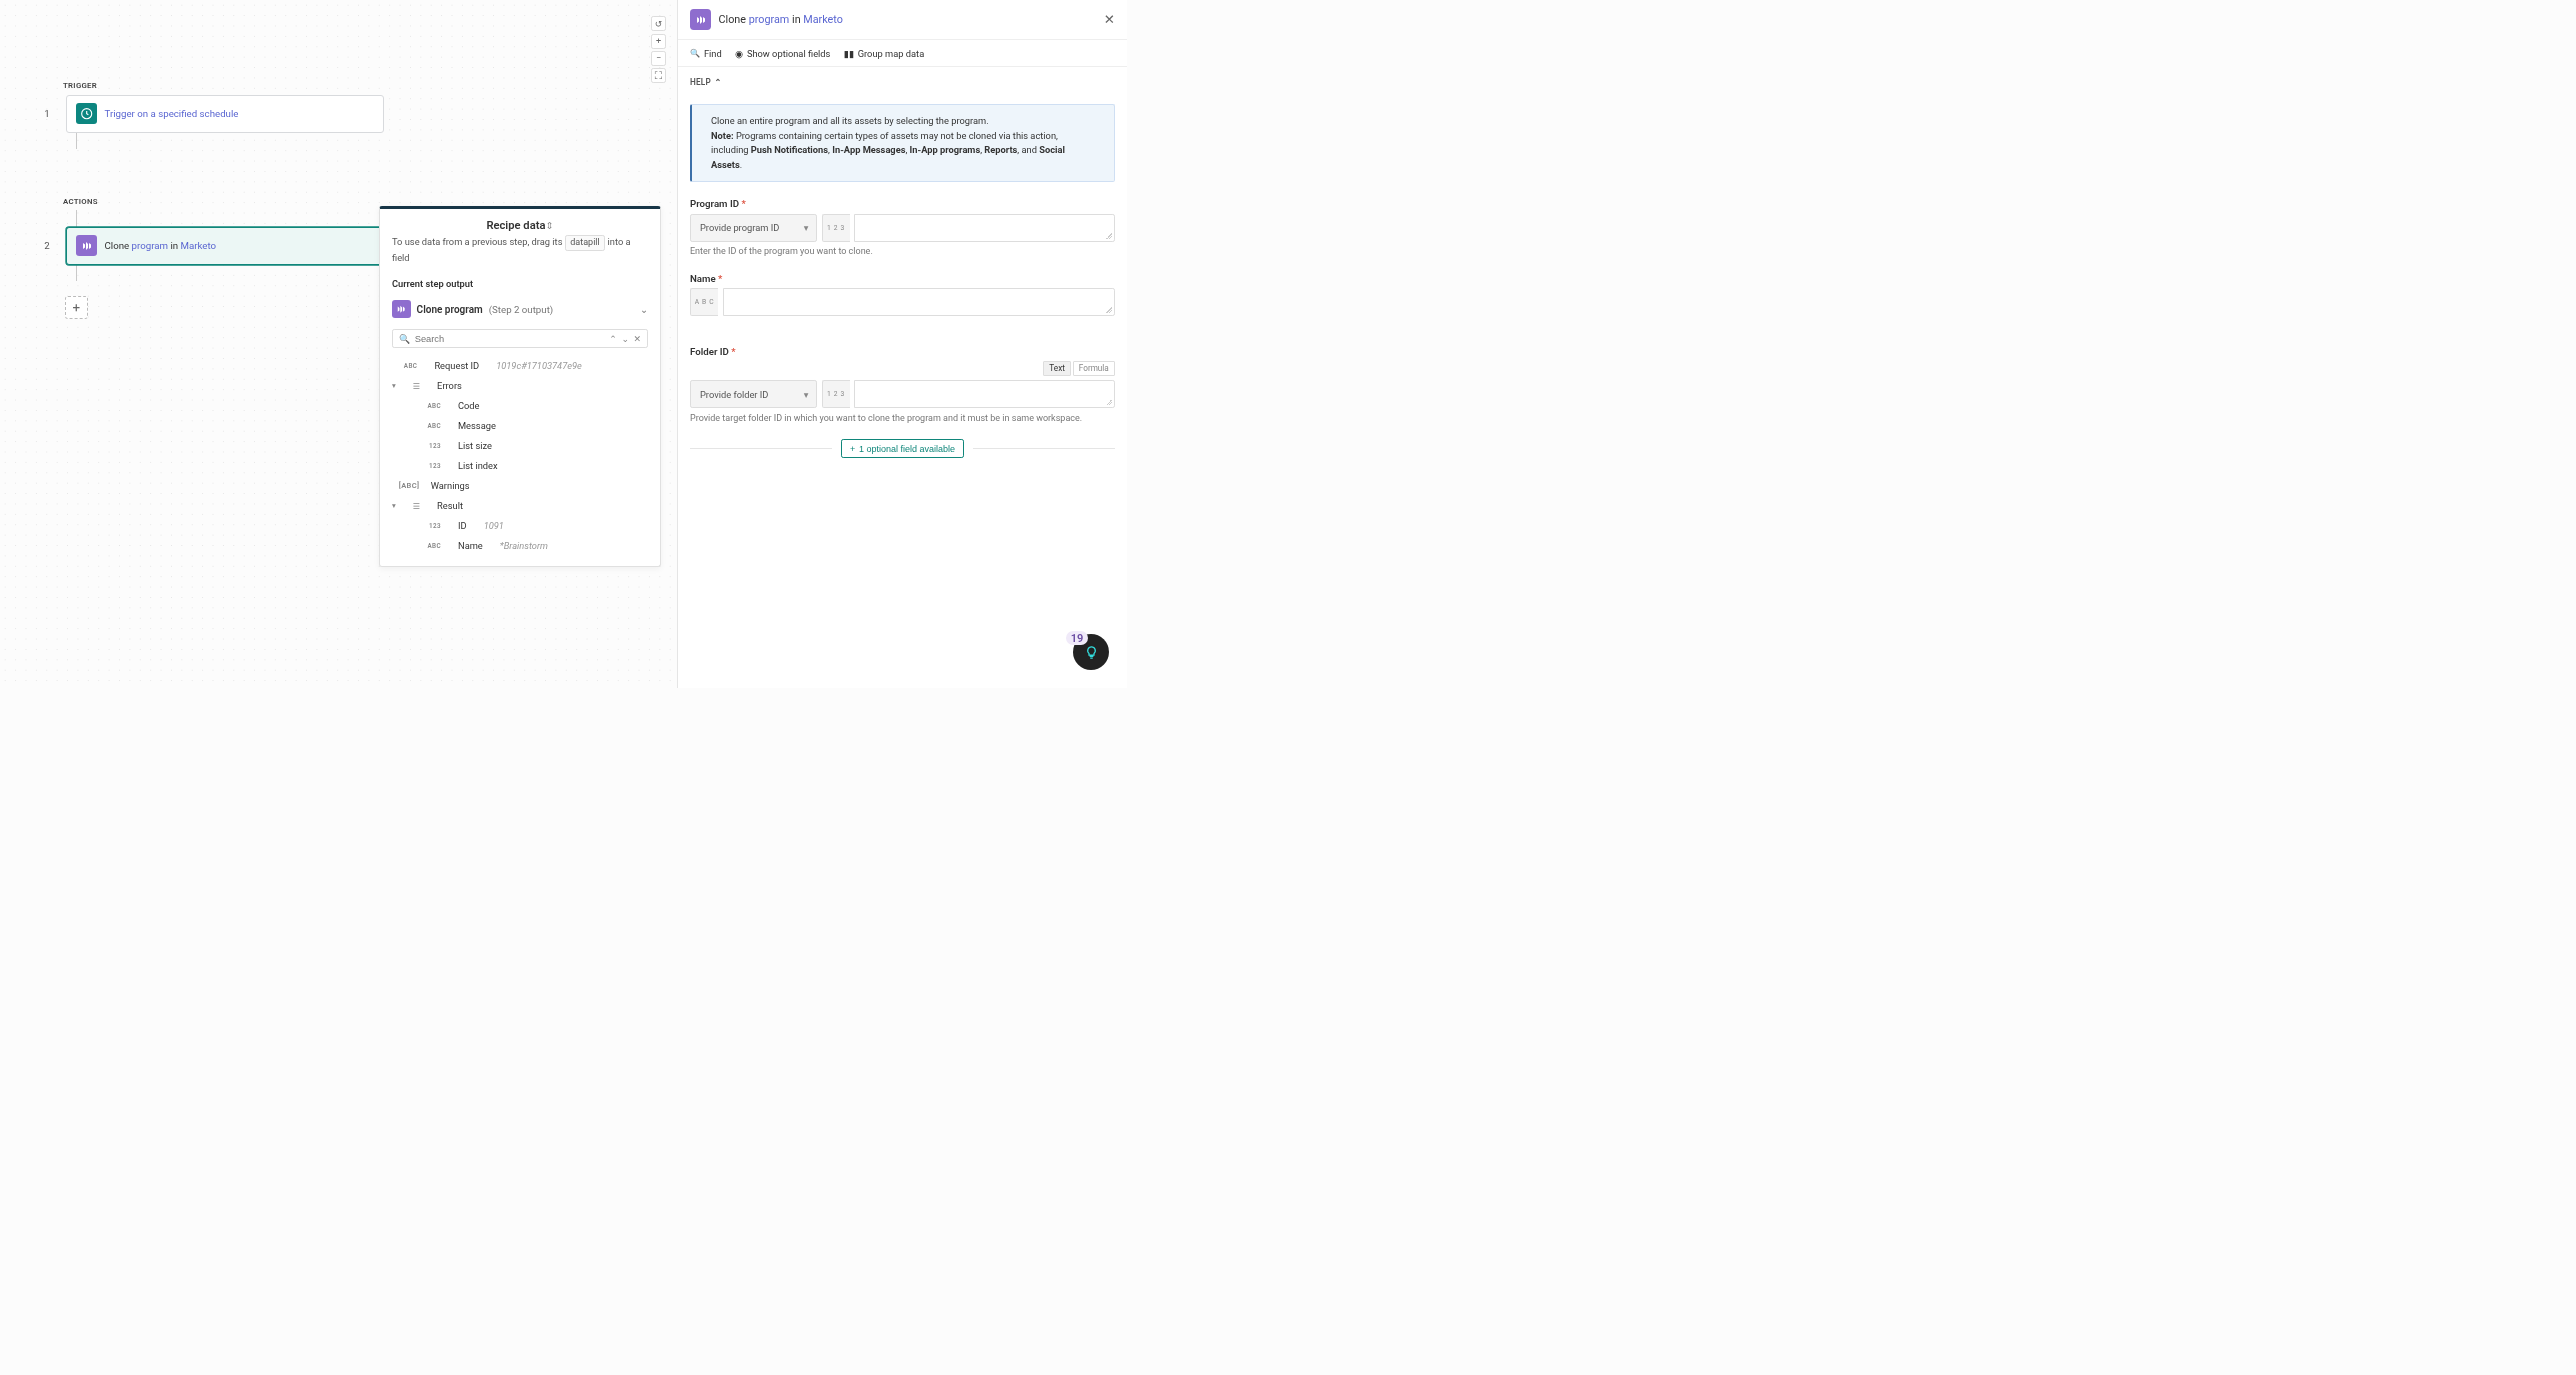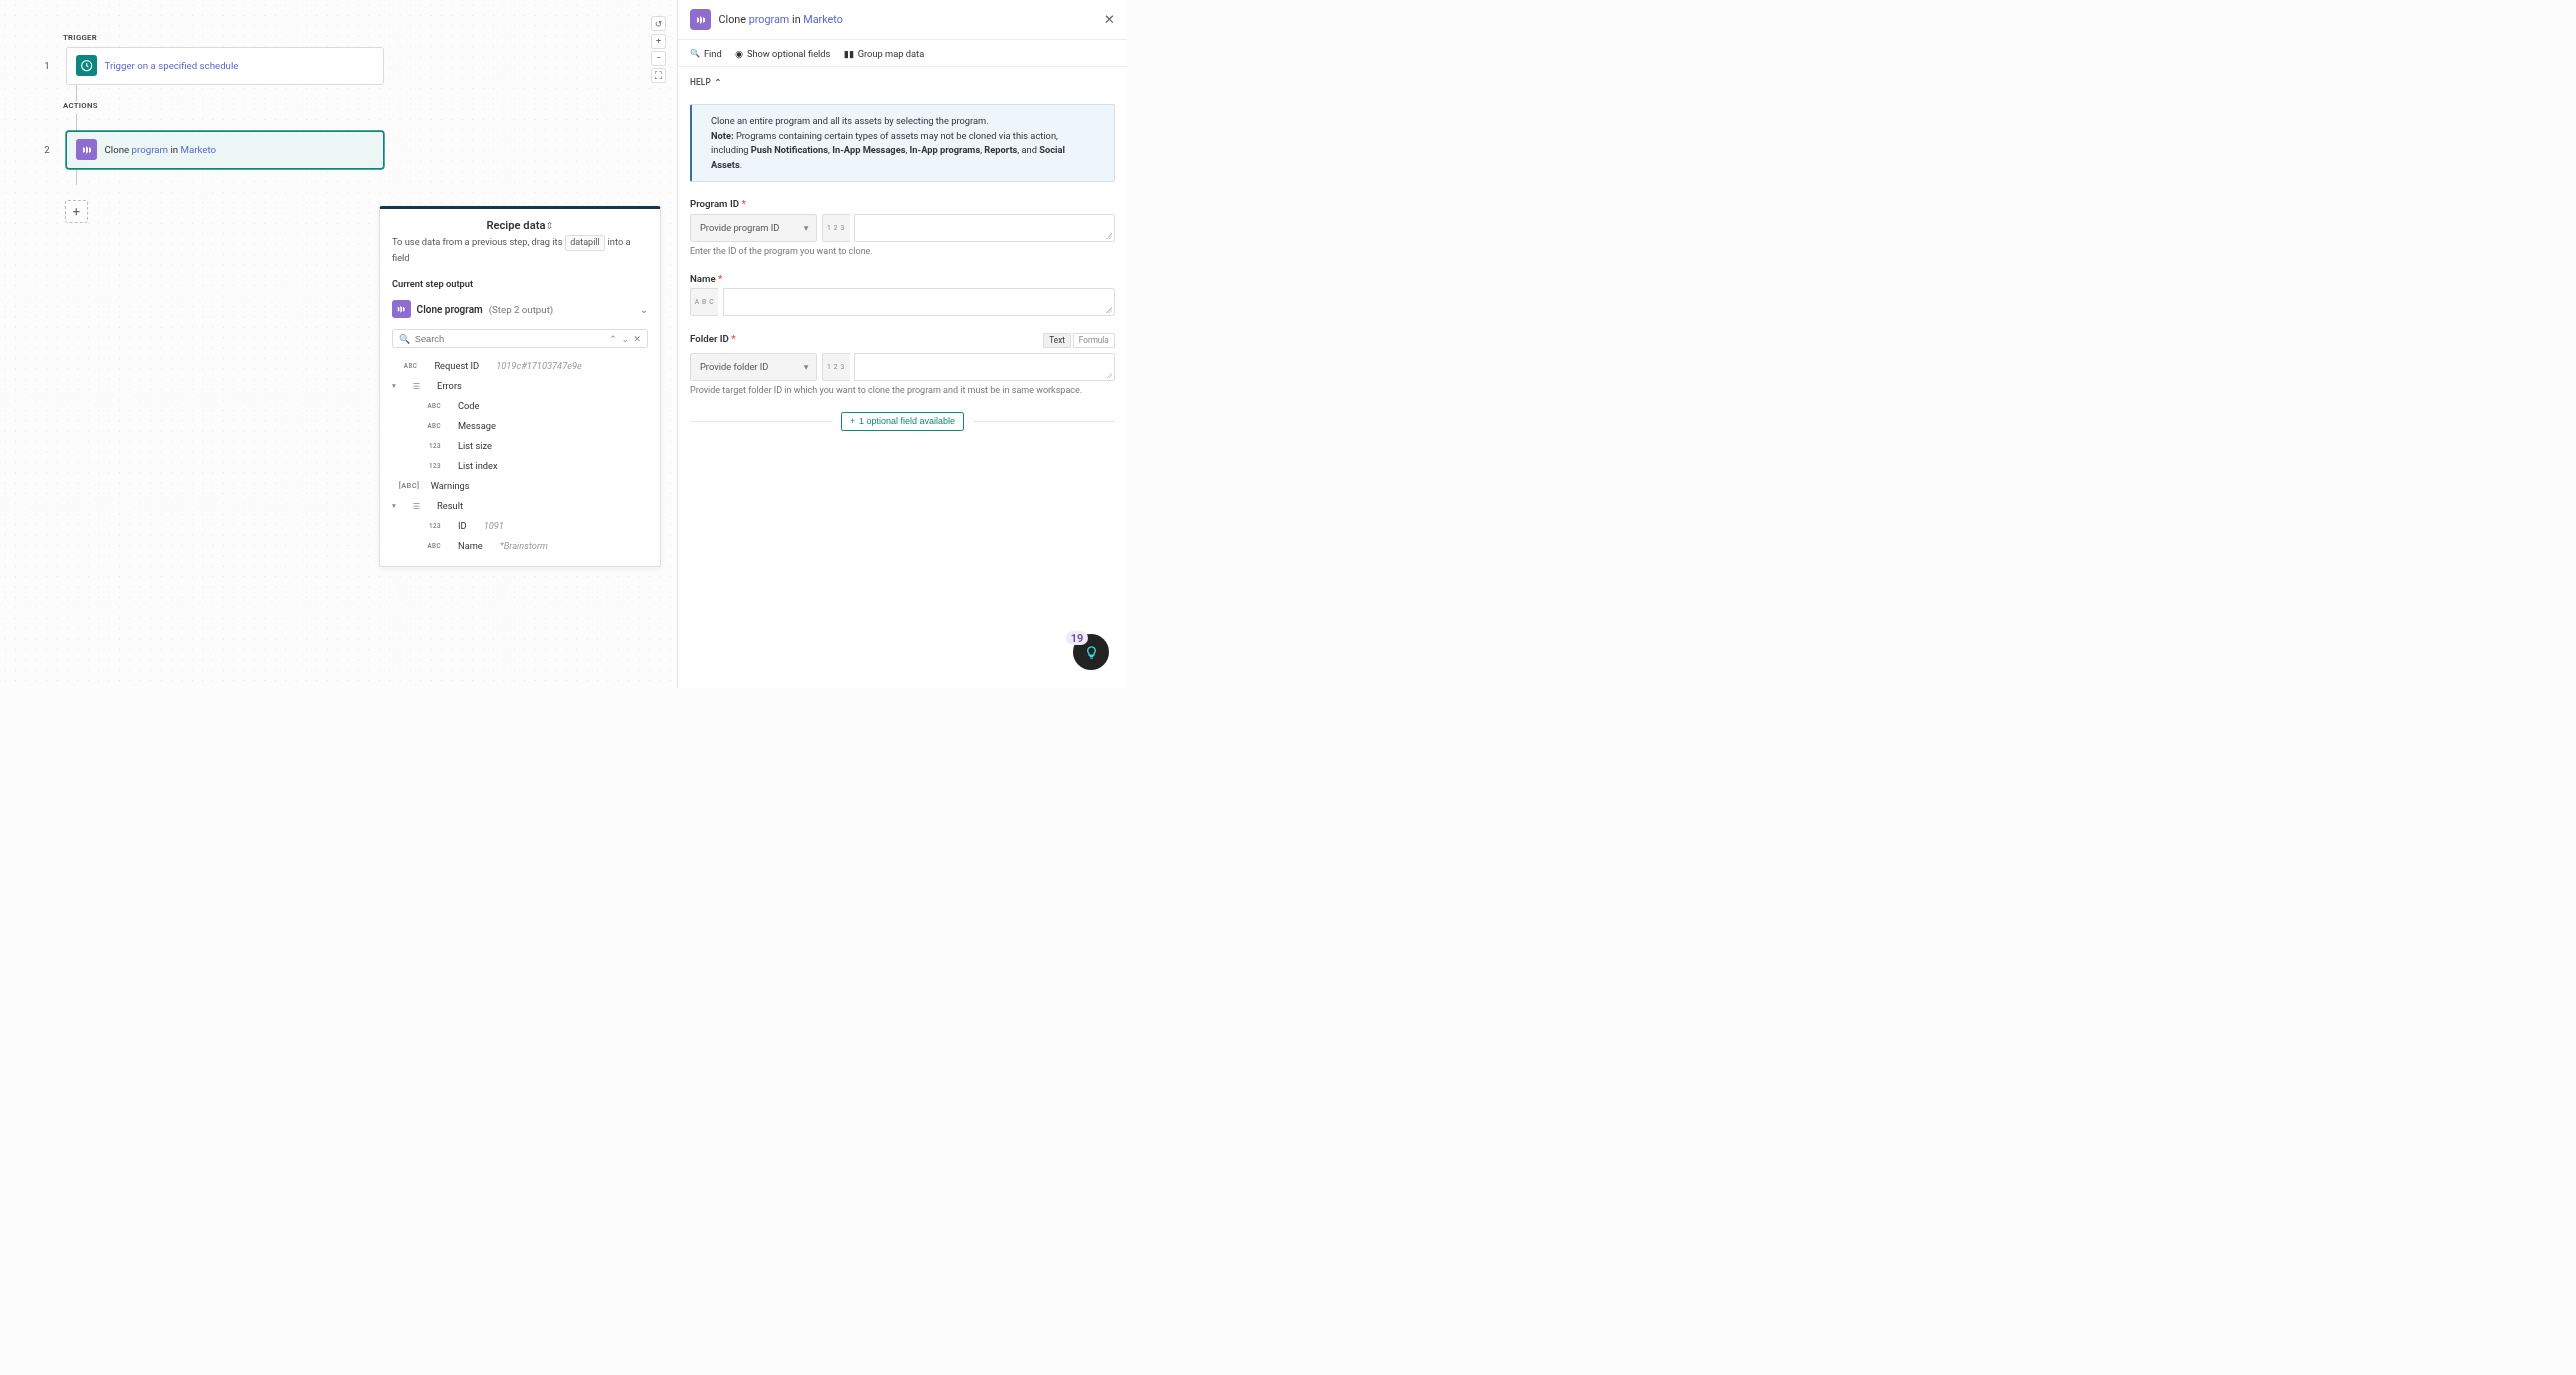--- a/index.html
+++ b/index.html
@@ -27,20 +27,21 @@
   left: 63px;
   top: 33px;
   width: 321px;
 }
 .section-label {
   font-size: 7.8px;
   font-weight: 600;
   letter-spacing: 0.3px;
   color: #444;
   margin-bottom: 4.5px;
+  margin-top: 48px;
 }
 .step-row {
   display: flex;
   align-items: center;
   gap: 13.4px;
 }
 .step-num {
   width: 6px;
   text-align: right;
   color: #555;
@@ -348,20 +349,21 @@
 .field-label-row {
   display: flex;
   align-items: center;
 }
 .chip {
   font-size: 8.2px;
   padding: 1.5px 5.2px;
   border: 0.7px solid #ddd;
   border-radius: 1px;
   color: #888;
+  margin-top: 28px;
 }
 .chip.active { background: #f0f0f0; color: #333; }
 .optional-divider {
   display: flex;
   align-items: center;
   gap: 9px;
   margin-top: 6px;
 }
 .optional-divider::before,
 .optional-divider::after {

